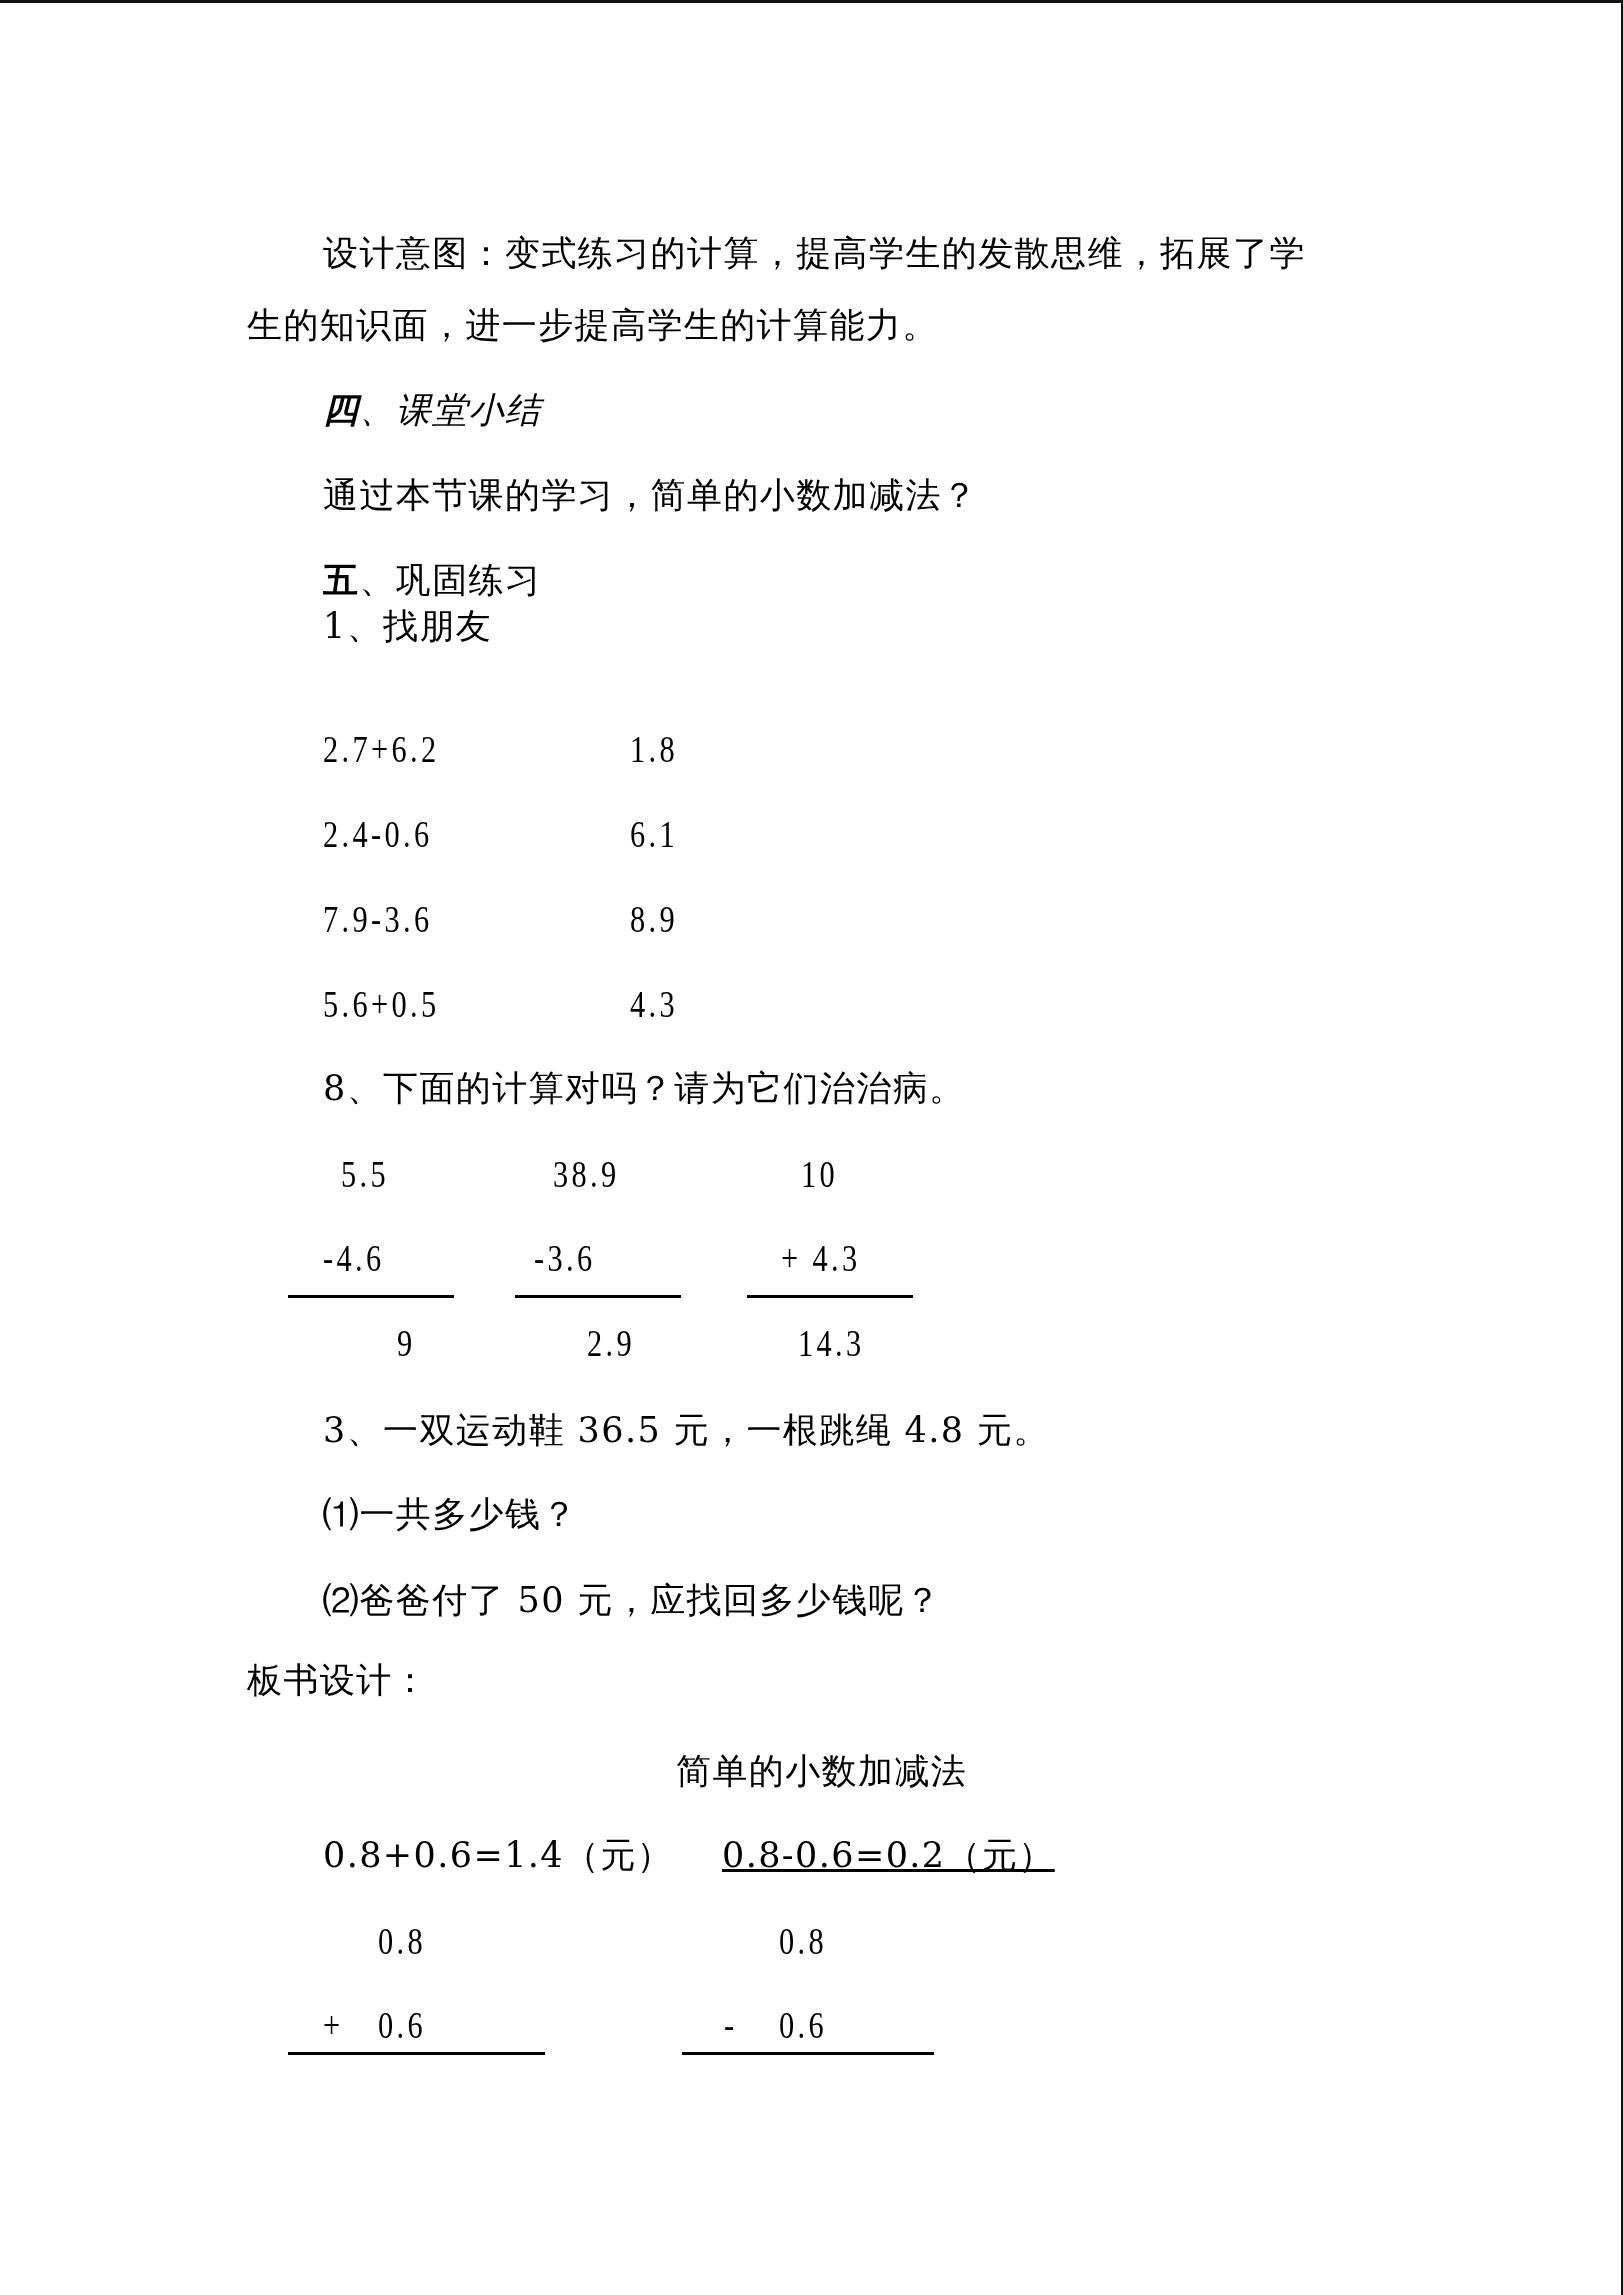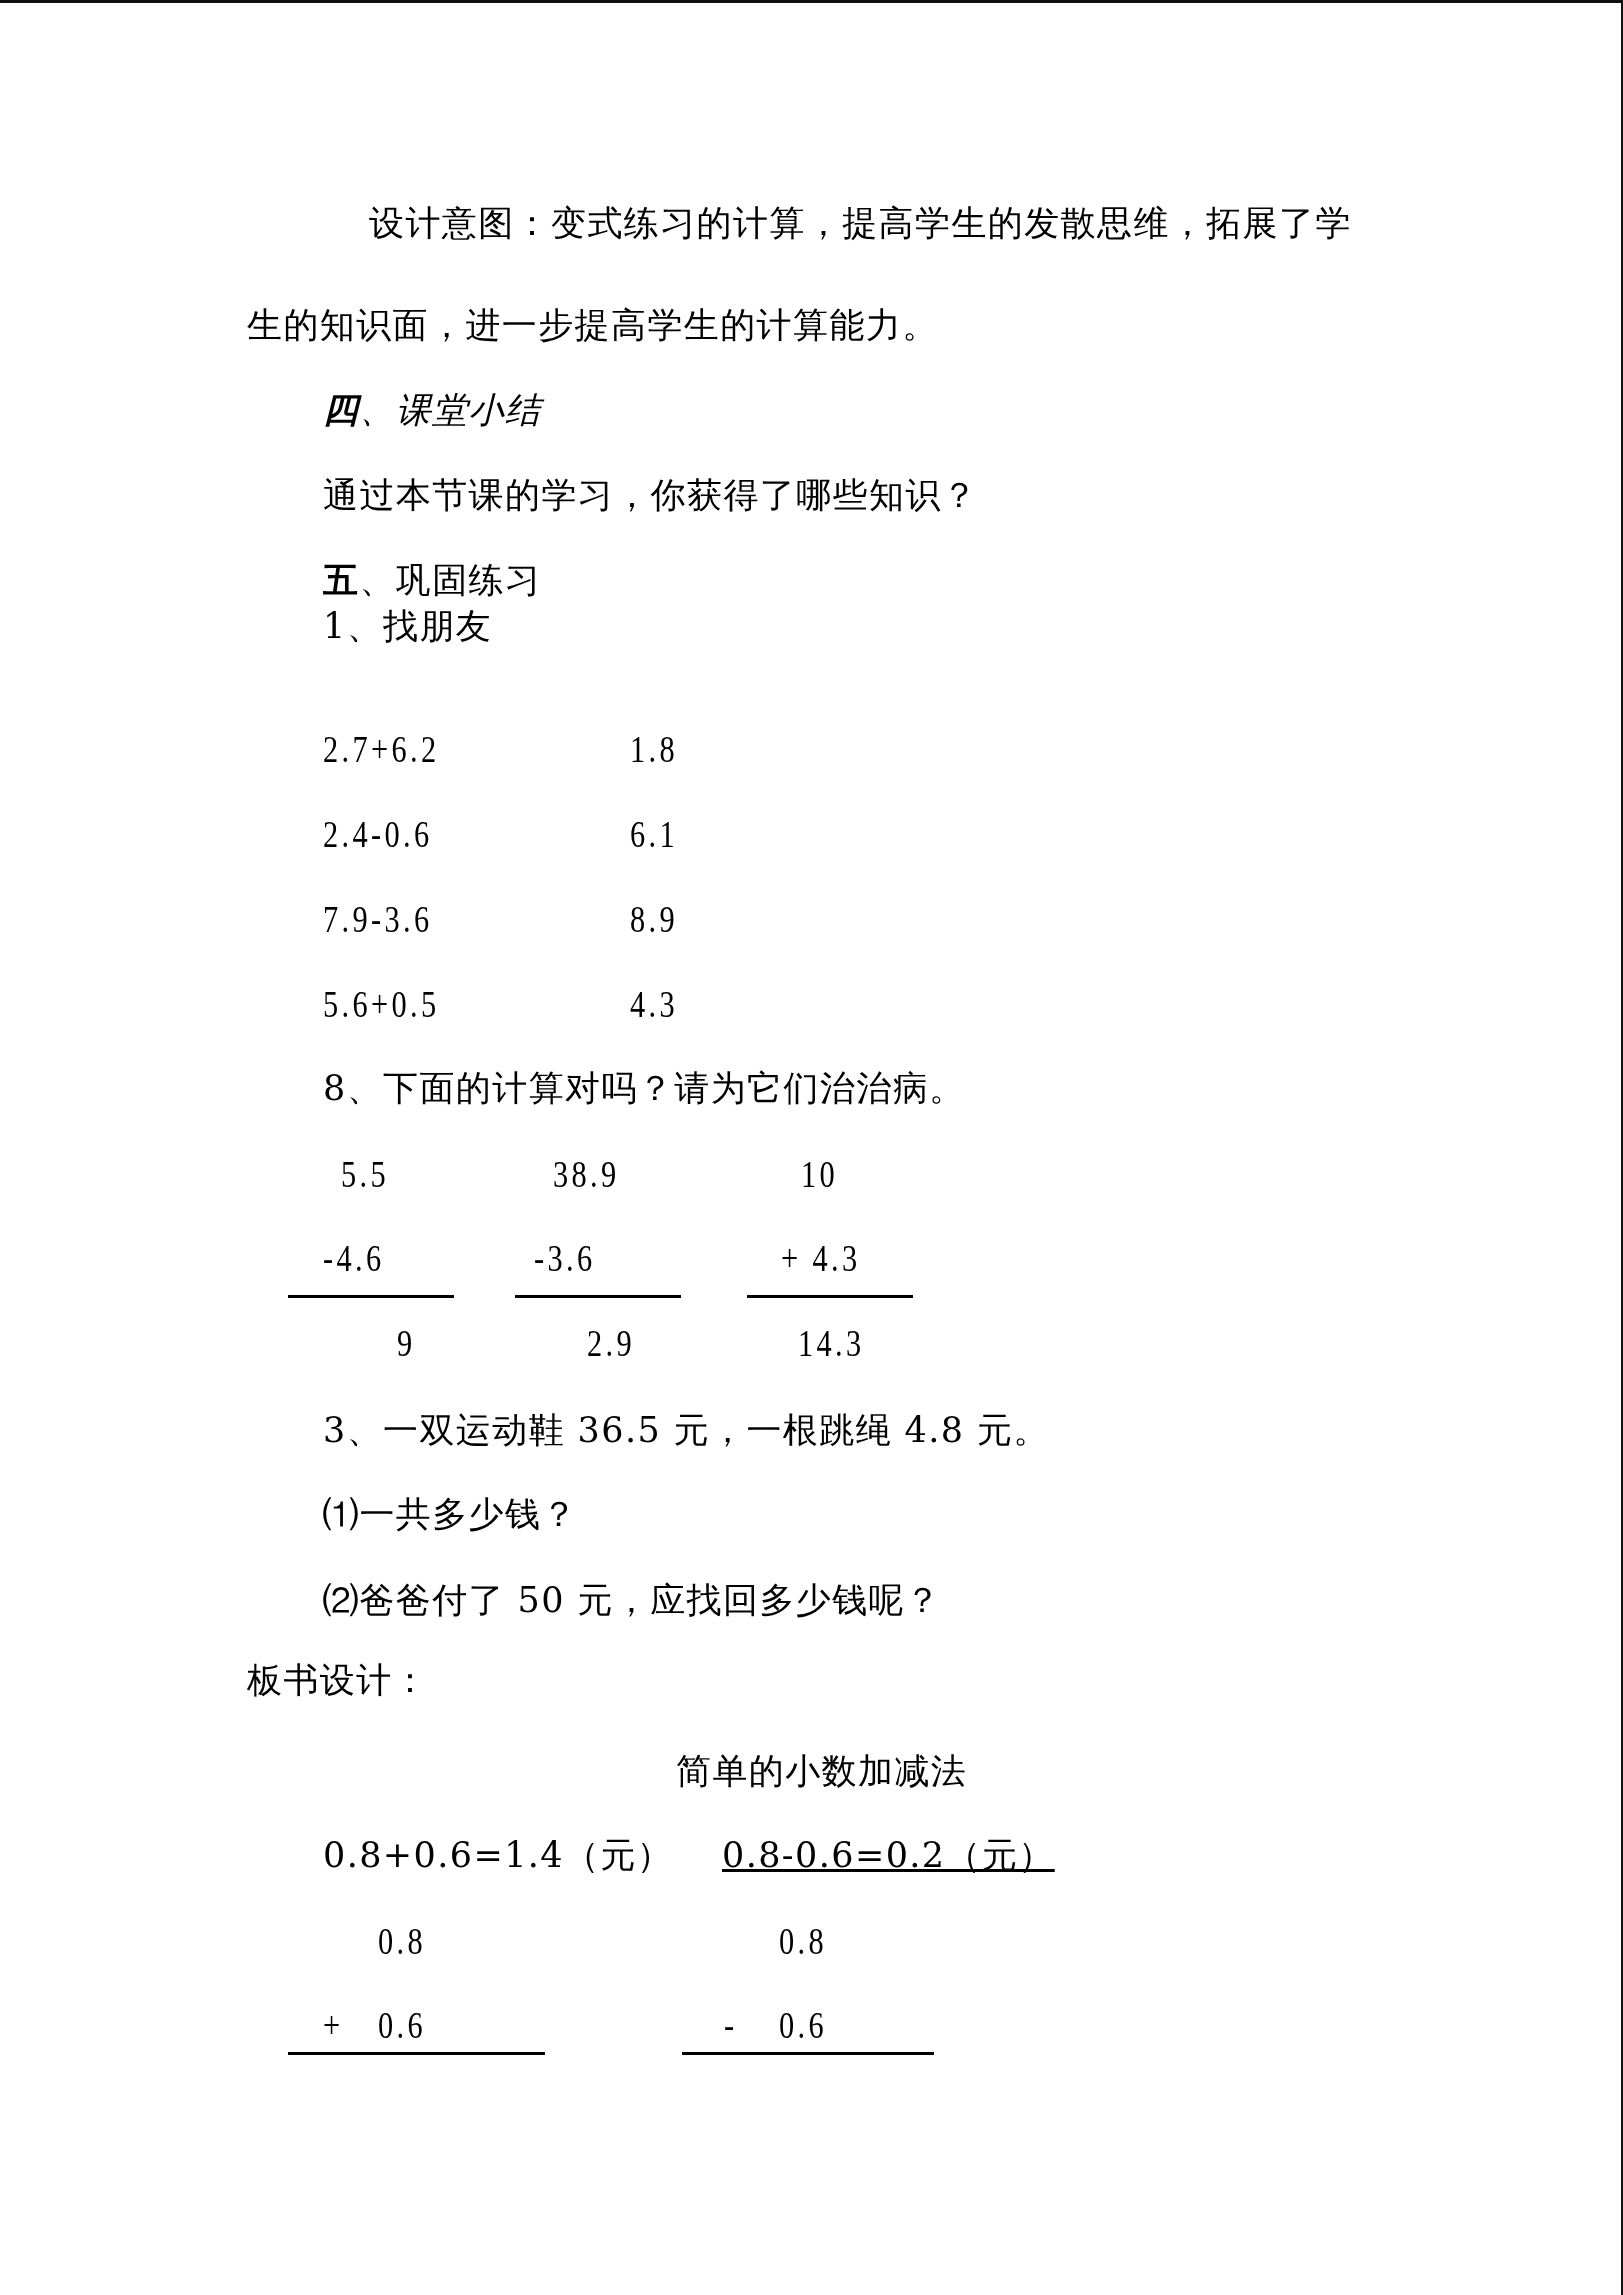--- a/index.html
+++ b/index.html
@@ -42,25 +42,25 @@
       height: 2.7px;
       background: #000000;
     }
   </style>
 </head>
 <body>
 
 <div class="page-border-top"></div>
 <div class="page-border-right"></div>
 
-<div class="line" style="left:323px; top:203px;margin-left:46px;">设计意图：变式练习的计算，提高学生的发散思维，拓展了学</div>
+<div class="line" style="left:323px; top:233px;">设计意图：变式练习的计算，提高学生的发散思维，拓展了学</div>
 <div class="line" style="left:247px; top:305px;">生的知识面，进一步提高学生的计算能力。</div>
 
 <div class="line" style="left:323px; top:389px;font-style:italic;"><span class="bold-char">四</span><span>、课堂小结</span></div>
-<div class="line" style="left:323px; top:475px;">通过本节课的学习，你获得了哪些知识？</div>
+<div class="line" style="left:323px; top:475px;">通过本节课的学习，简单的小数加减法？</div>
 
 <div class="line" style="left:323px; top:559px;"><span class="bold-char">五</span><span>、巩固练习</span></div>
 
 <div class="line" style="left:323px; top:606px;">1、找朋友</div>
 <div class="line num" style="left:323px; top:729px;">2.7+6.2</div>
 <div class="line num" style="left:630px; top:729px;">1.8</div>
 <div class="line num" style="left:323px; top:814px;">2.4-0.6</div>
 <div class="line num" style="left:630px; top:814px;">6.1</div>
 <div class="line num" style="left:323px; top:899px;">7.9-3.6</div>
 <div class="line num" style="left:630px; top:899px;">8.9</div>

